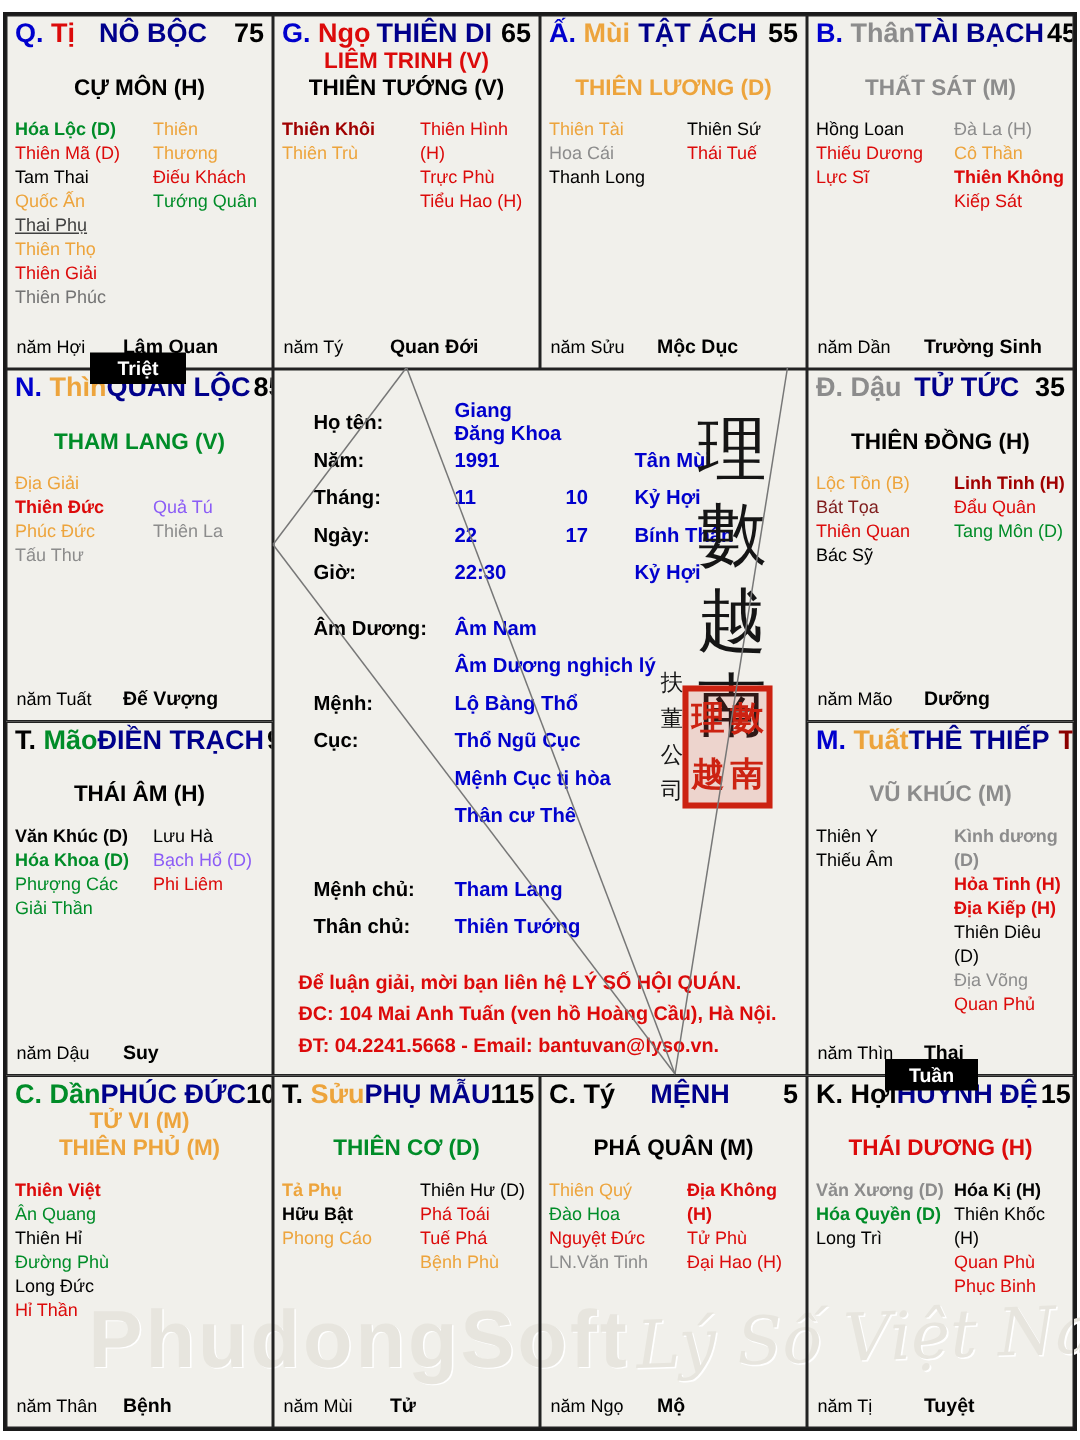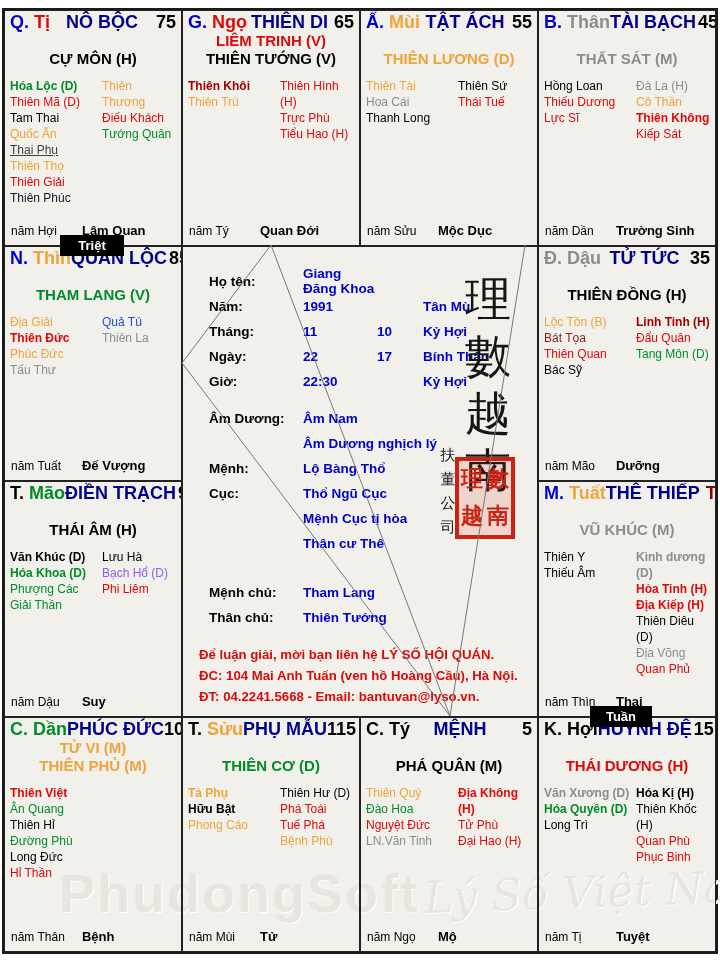--- a/index.html
+++ b/index.html
@@ -74,21 +74,21 @@
       </div>
       <div class="pcols">
         <div class="colL">
           <div style="color: rgb(0, 140, 40); font-weight: bold;">Hóa Lộc (D)</div>
           <div style="color: rgb(220, 10, 10);">Thiên Mã (D)</div>
           <div style="color: rgb(0, 0, 0);">Tam Thai</div>
           <div style="color: rgb(237, 164, 60);">Quốc Ấn</div>
           <div style="color: #404040; text-decoration: underline;">Thai Phụ</div>
           <div style="color: rgb(237, 164, 60);">Thiên Thọ</div>
           <div style="color: rgb(220, 10, 10);">Thiên Giải</div>
-          <div style="color: #0f172a;">Thiên Phúc</div>
+          <div style="color: #737373;">Thiên Phúc</div>
         </div>
         <div class="colR">
           <div style="color: rgb(237, 164, 60);">Thiên Thương</div>
           <div style="color: rgb(220, 10, 10);">Điếu Khách</div>
           <div style="color: rgb(0, 140, 40);">Tướng Quân</div>
         </div>
       </div>
       <div class="pfoot"><span>năm Hợi</span><span class="stage">Lâm Quan</span></div>
     </div>
   <div class="palace" style="grid-area:1/2">
@@ -170,21 +170,21 @@
         <div style="color: rgb(0, 140, 40);">THAM LANG (V)</div>
       </div>
       <div class="pcols">
         <div class="colL">
           <div style="color: rgb(237, 164, 60);">Địa Giải</div>
           <div style="color: rgb(220, 10, 10); font-weight: bold;">Thiên Đức</div>
           <div style="color: rgb(237, 164, 60);">Phúc Đức</div>
           <div style="color: rgb(140, 140, 140);">Tấu Thư</div>
         </div>
         <div class="colR">
-          <div style="color: #1d4ed8;">Quả Tú</div>
+          <div style="color: #8b5cf6; margin-top: 16px;">Quả Tú</div>
           <div style="color: rgb(140, 140, 140);">Thiên La</div>
         </div>
       </div>
       <div class="pfoot"><span>năm Tuất</span><span class="stage">Đế Vượng</span></div>
     </div>
   <div class="palace" style="grid-area:2/4">
       <div class="ph">
         <span class="sb"><span style="color: rgb(140, 140, 140);">Đ.</span><span style="color: rgb(140, 140, 140);"> Dậu</span></span>
         <span class="pname">TỬ TỨC</span>
         <span class="pnum">35</span>

